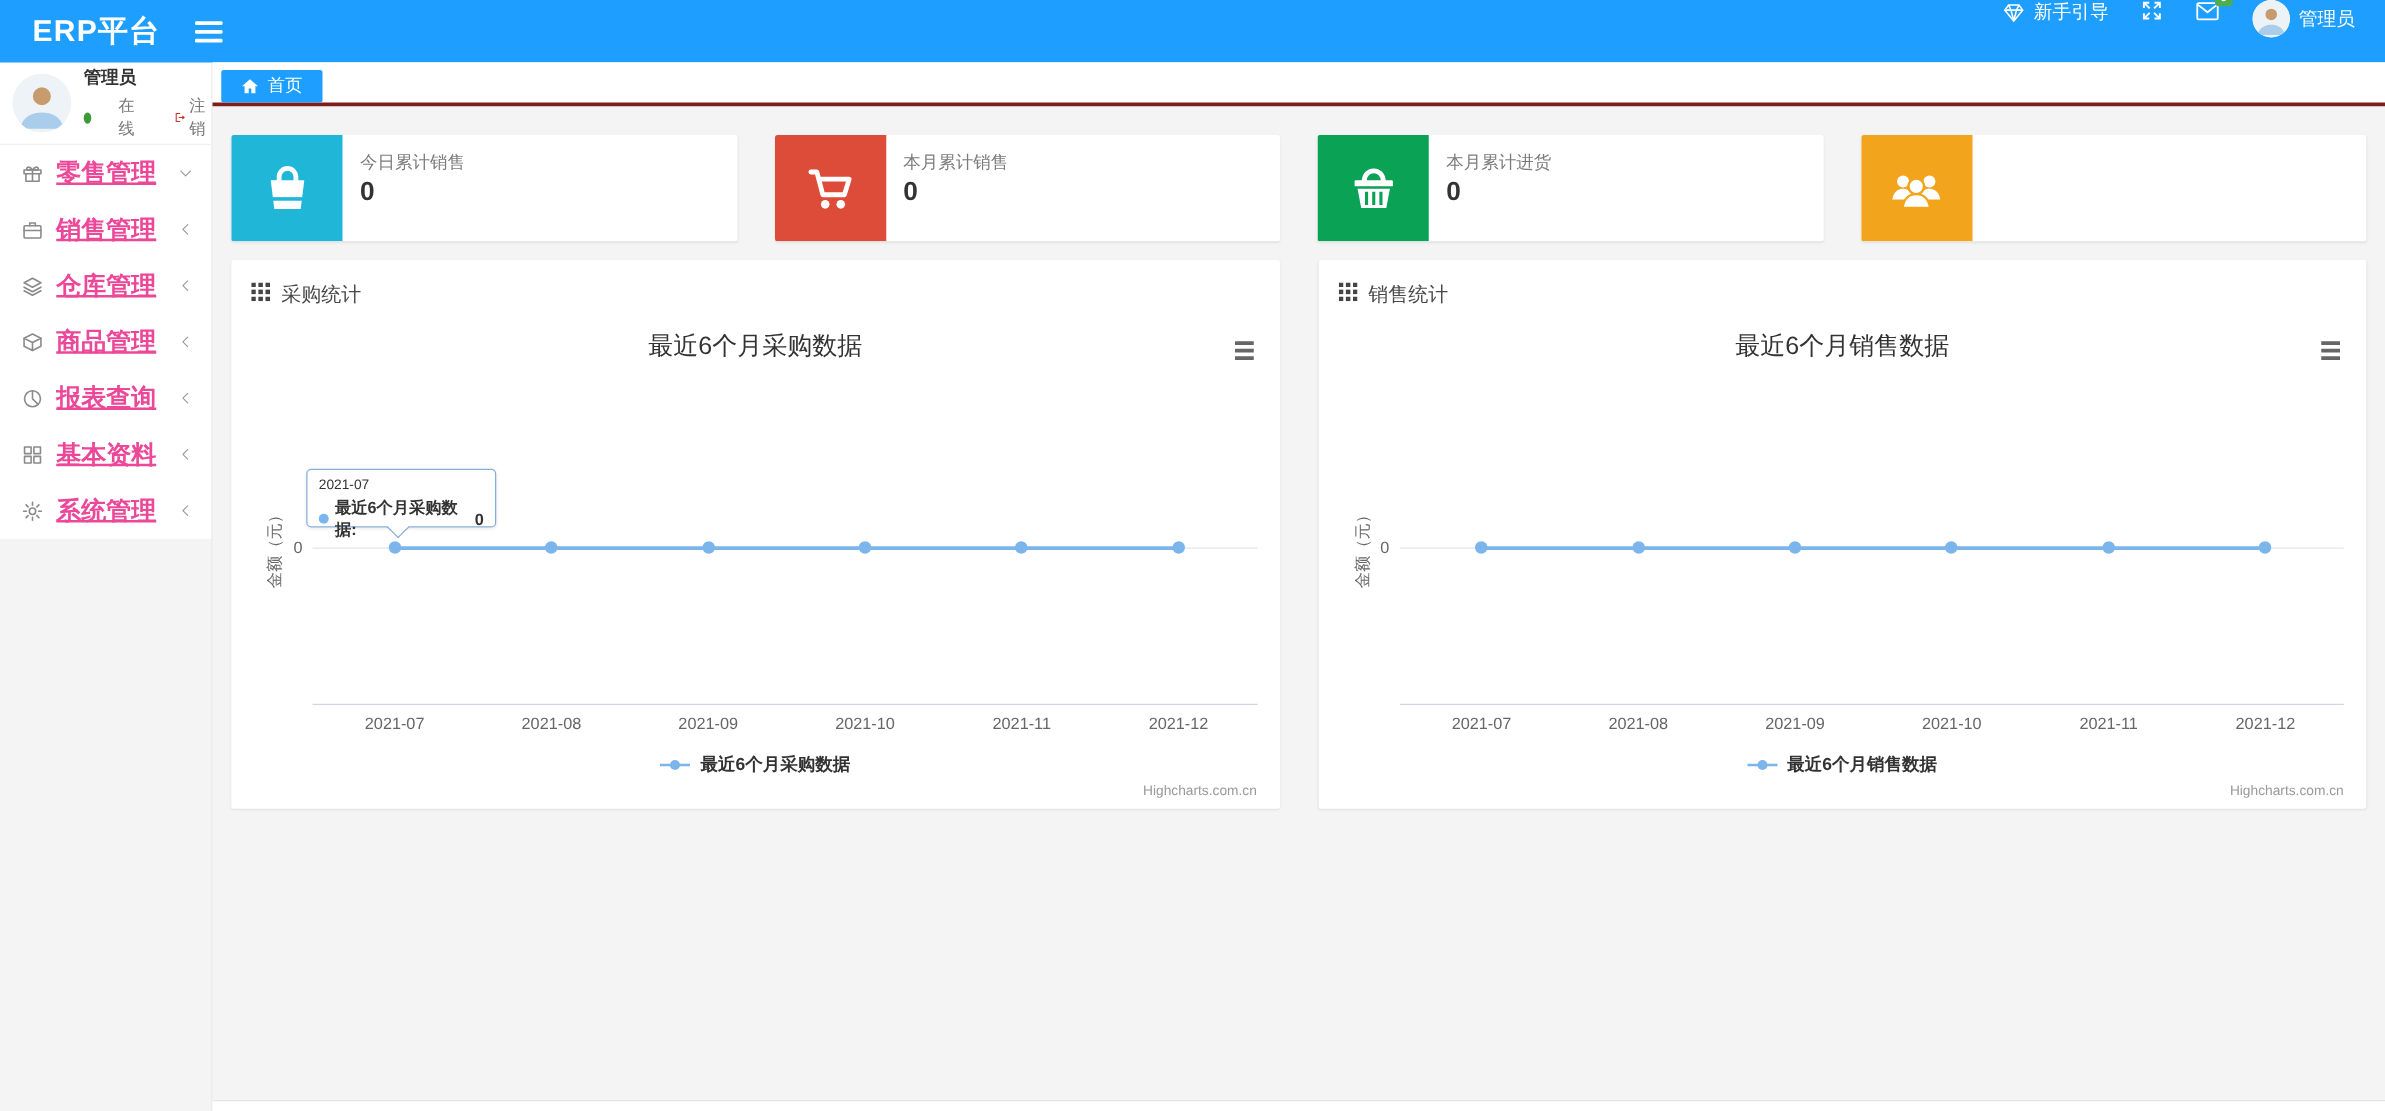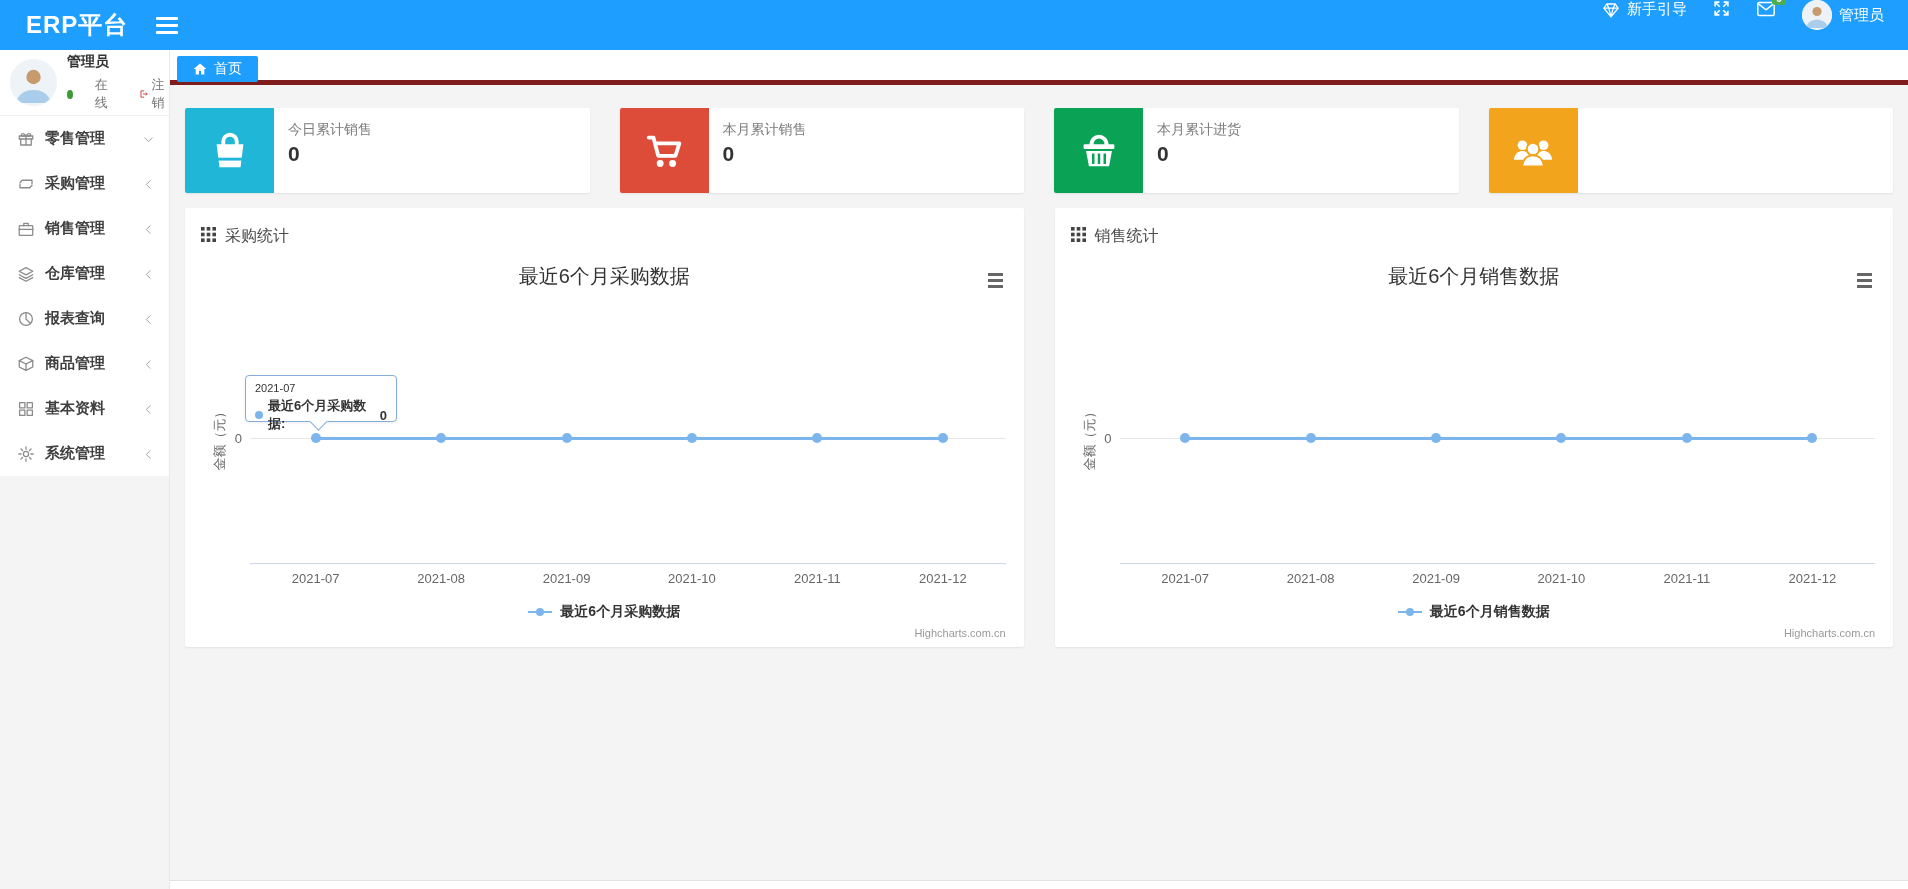--- a/index.html
+++ b/index.html
@@ -26,30 +26,30 @@
   .user-avatar { width:47px; height:47px; border-radius:50%; overflow:hidden; flex:none; background:#eef3f7; }
   .user-meta { display:flex; flex-direction:column; gap:5px; }
   .user-name { font-size:14px; color:#333; font-weight:bold; }
   .user-status { display:flex; align-items:center; gap:22px; font-size:13px; color:#777; }
   .dot-online { width:9px; height:9px; border-radius:50%; background:#3d9b35; display:inline-block; }
   .logout { display:flex; align-items:center; gap:3px; margin-left:6px; cursor:pointer; color:#777; }
 
   .menu { list-style:none; background:#fff; }
   .menu-item { height:45px; display:flex; align-items:center; padding:0 14px 0 17px; cursor:pointer; position:relative; }
   .menu-item .m-icon { width:18px; height:18px; color:#8a8a8a; margin-right:10px; flex:none; }
-  .menu-item .m-label { font-size:15px; color:#404040; font-weight:bold; flex:1; }
+  .menu-item .m-label { font-size:20px; color:#ec4899; font-weight:bold; flex:1;text-decoration:underline; }
   .menu-item .m-chev { color:#999; width:13px; height:13px; }
   .submenu { list-style:none; background:#fbfbfb; border-top:1px solid #f0f0f0; border-bottom:1px solid #f0f0f0; padding:3px 0; }
   .submenu-item { height:33px; display:flex; align-items:center; padding-left:28px; cursor:pointer; }
   .submenu-item .m-icon { width:15px; height:15px; color:#9a9a9a; margin-right:9px; }
   .submenu-item .m-label { font-size:14px; color:#555; }
 
   
   .main { flex:1; display:flex; flex-direction:column; background:#f4f4f5; position:relative; }
-  .tabbar { height:35px; background:#fff; border-bottom:5px solid #7f1d1d; display:flex; align-items:flex-start; padding:6px 0 0 7px; }
+  .tabbar { height:35px; background:#fff; border-bottom:3px solid #7f1d1d; display:flex; align-items:flex-start; padding:6px 0 0 7px; }
   .tab { height:26px; background:#1E9FFF; color:#fff; border-radius:2px; display:flex; align-items:center; gap:7px; padding:0 16px; font-size:14px; cursor:pointer; }
   .content { padding:23px 15px 0 15px; }
 
   .cards { display:grid; grid-template-columns:repeat(4,1fr); gap:30px; }
   .card { background:#fff; height:85px; display:flex; box-shadow:0 1px 2px rgba(0,0,0,.08); border-radius:2px; overflow:hidden; }
   .card-icon { width:89px; height:85px; display:flex; align-items:center; justify-content:center; color:#fff; flex:none; }
   .card-body { padding:13px 14px; }
   .card-label { font-size:14px; color:#7b7b7b; }
   .card-value { font-size:21px; font-weight:bold; color:#333; margin-top:3px; }
 
@@ -173,32 +173,20 @@
               </svg></span>
             <span class="m-label">零售管理</span>
             <span class="m-chev"><svg viewBox="0 0 24 24" fill="none" stroke="currentColor" stroke-width="1.7" stroke-linecap="round" stroke-linejoin="round">
                 <path d="M5 9l7 7 7-7"></path>
               </svg></span>
           </div>
         </li>
         <li>
           <div class="menu-item">
             <span class="m-icon"><svg viewBox="0 0 24 24" fill="none" stroke="currentColor" stroke-width="1.7" stroke-linecap="round" stroke-linejoin="round">
-                <path d="M4 10l3-3h13v5"></path>
-                <path d="M20 14l-3 3H4v-5"></path>
-              </svg></span>
-            <span class="m-label">采购管理</span>
-            <span class="m-chev"><svg viewBox="0 0 24 24" fill="none" stroke="currentColor" stroke-width="1.7" stroke-linecap="round" stroke-linejoin="round">
-                <path d="M15 5l-7 7 7 7"></path>
-              </svg></span>
-          </div>
-        </li>
-        <li>
-          <div class="menu-item">
-            <span class="m-icon"><svg viewBox="0 0 24 24" fill="none" stroke="currentColor" stroke-width="1.7" stroke-linecap="round" stroke-linejoin="round">
                 <rect x="3" y="7.5" width="18" height="13" rx="1"></rect>
                 <path d="M9 7.5V4.5h6v3M3 12.5h18"></path>
               </svg></span>
             <span class="m-label">销售管理</span>
             <span class="m-chev"><svg viewBox="0 0 24 24" fill="none" stroke="currentColor" stroke-width="1.7" stroke-linecap="round" stroke-linejoin="round">
                 <path d="M15 5l-7 7 7 7"></path>
               </svg></span>
           </div>
         </li>
         <li>
@@ -210,37 +198,37 @@
               </svg></span>
             <span class="m-label">仓库管理</span>
             <span class="m-chev"><svg viewBox="0 0 24 24" fill="none" stroke="currentColor" stroke-width="1.7" stroke-linecap="round" stroke-linejoin="round">
                 <path d="M15 5l-7 7 7 7"></path>
               </svg></span>
           </div>
         </li>
         <li>
           <div class="menu-item">
             <span class="m-icon"><svg viewBox="0 0 24 24" fill="none" stroke="currentColor" stroke-width="1.7" stroke-linecap="round" stroke-linejoin="round">
-                <circle cx="12" cy="12" r="8.5"></circle>
-                <path d="M12 3.5V12l6 6"></path>
-              </svg></span>
-            <span class="m-label">报表查询</span>
-            <span class="m-chev"><svg viewBox="0 0 24 24" fill="none" stroke="currentColor" stroke-width="1.7" stroke-linecap="round" stroke-linejoin="round">
-                <path d="M15 5l-7 7 7 7"></path>
-              </svg></span>
-          </div>
-        </li>
-        <li>
-          <div class="menu-item">
-            <span class="m-icon"><svg viewBox="0 0 24 24" fill="none" stroke="currentColor" stroke-width="1.7" stroke-linecap="round" stroke-linejoin="round">
                 <path d="M12 3l9 4.5-9 4.5L3 7.5z"></path>
                 <path d="M3 7.5V16l9 4.5V12"></path>
                 <path d="M21 7.5V16l-9 4.5"></path>
               </svg></span>
             <span class="m-label">商品管理</span>
+            <span class="m-chev"><svg viewBox="0 0 24 24" fill="none" stroke="currentColor" stroke-width="1.7" stroke-linecap="round" stroke-linejoin="round">
+                <path d="M15 5l-7 7 7 7"></path>
+              </svg></span>
+          </div>
+        </li>
+        <li>
+          <div class="menu-item">
+            <span class="m-icon"><svg viewBox="0 0 24 24" fill="none" stroke="currentColor" stroke-width="1.7" stroke-linecap="round" stroke-linejoin="round">
+                <circle cx="12" cy="12" r="8.5"></circle>
+                <path d="M12 3.5V12l6 6"></path>
+              </svg></span>
+            <span class="m-label">报表查询</span>
             <span class="m-chev"><svg viewBox="0 0 24 24" fill="none" stroke="currentColor" stroke-width="1.7" stroke-linecap="round" stroke-linejoin="round">
                 <path d="M15 5l-7 7 7 7"></path>
               </svg></span>
           </div>
         </li>
         <li>
           <div class="menu-item">
             <span class="m-icon"><svg viewBox="0 0 24 24" fill="none" stroke="currentColor" stroke-width="1.7" stroke-linecap="round" stroke-linejoin="round">
                 <rect x="3.5" y="3.5" width="7" height="7"></rect>
                 <rect x="13.5" y="3.5" width="7" height="7"></rect>

